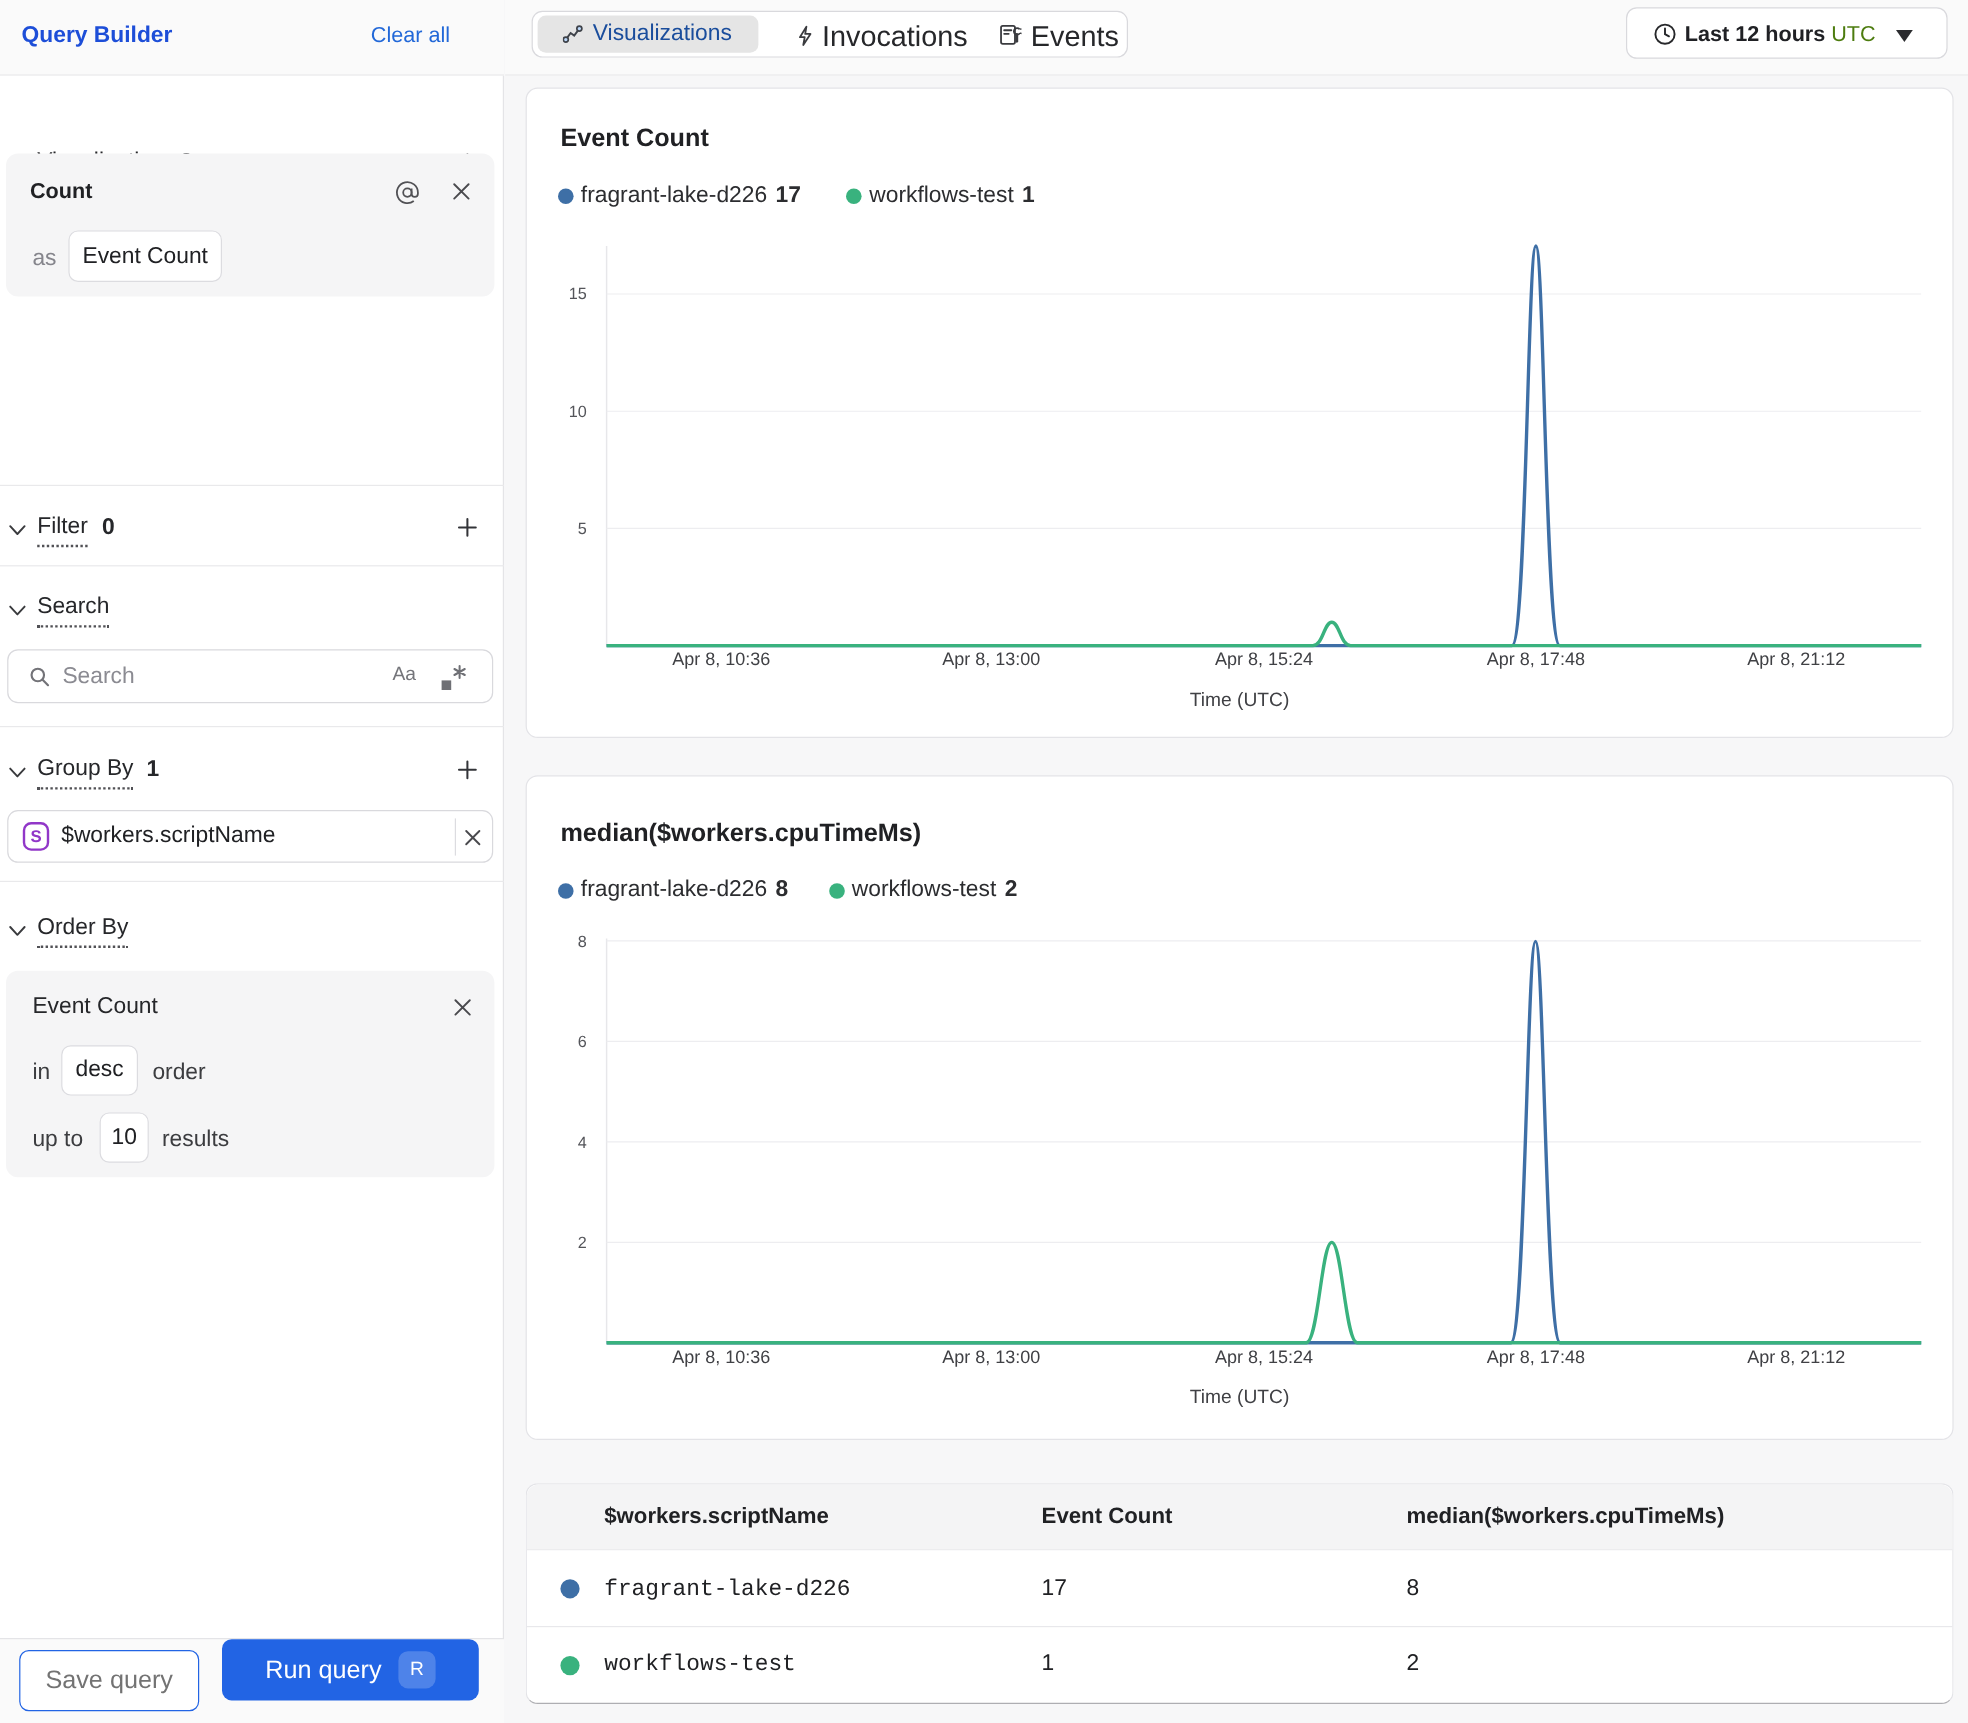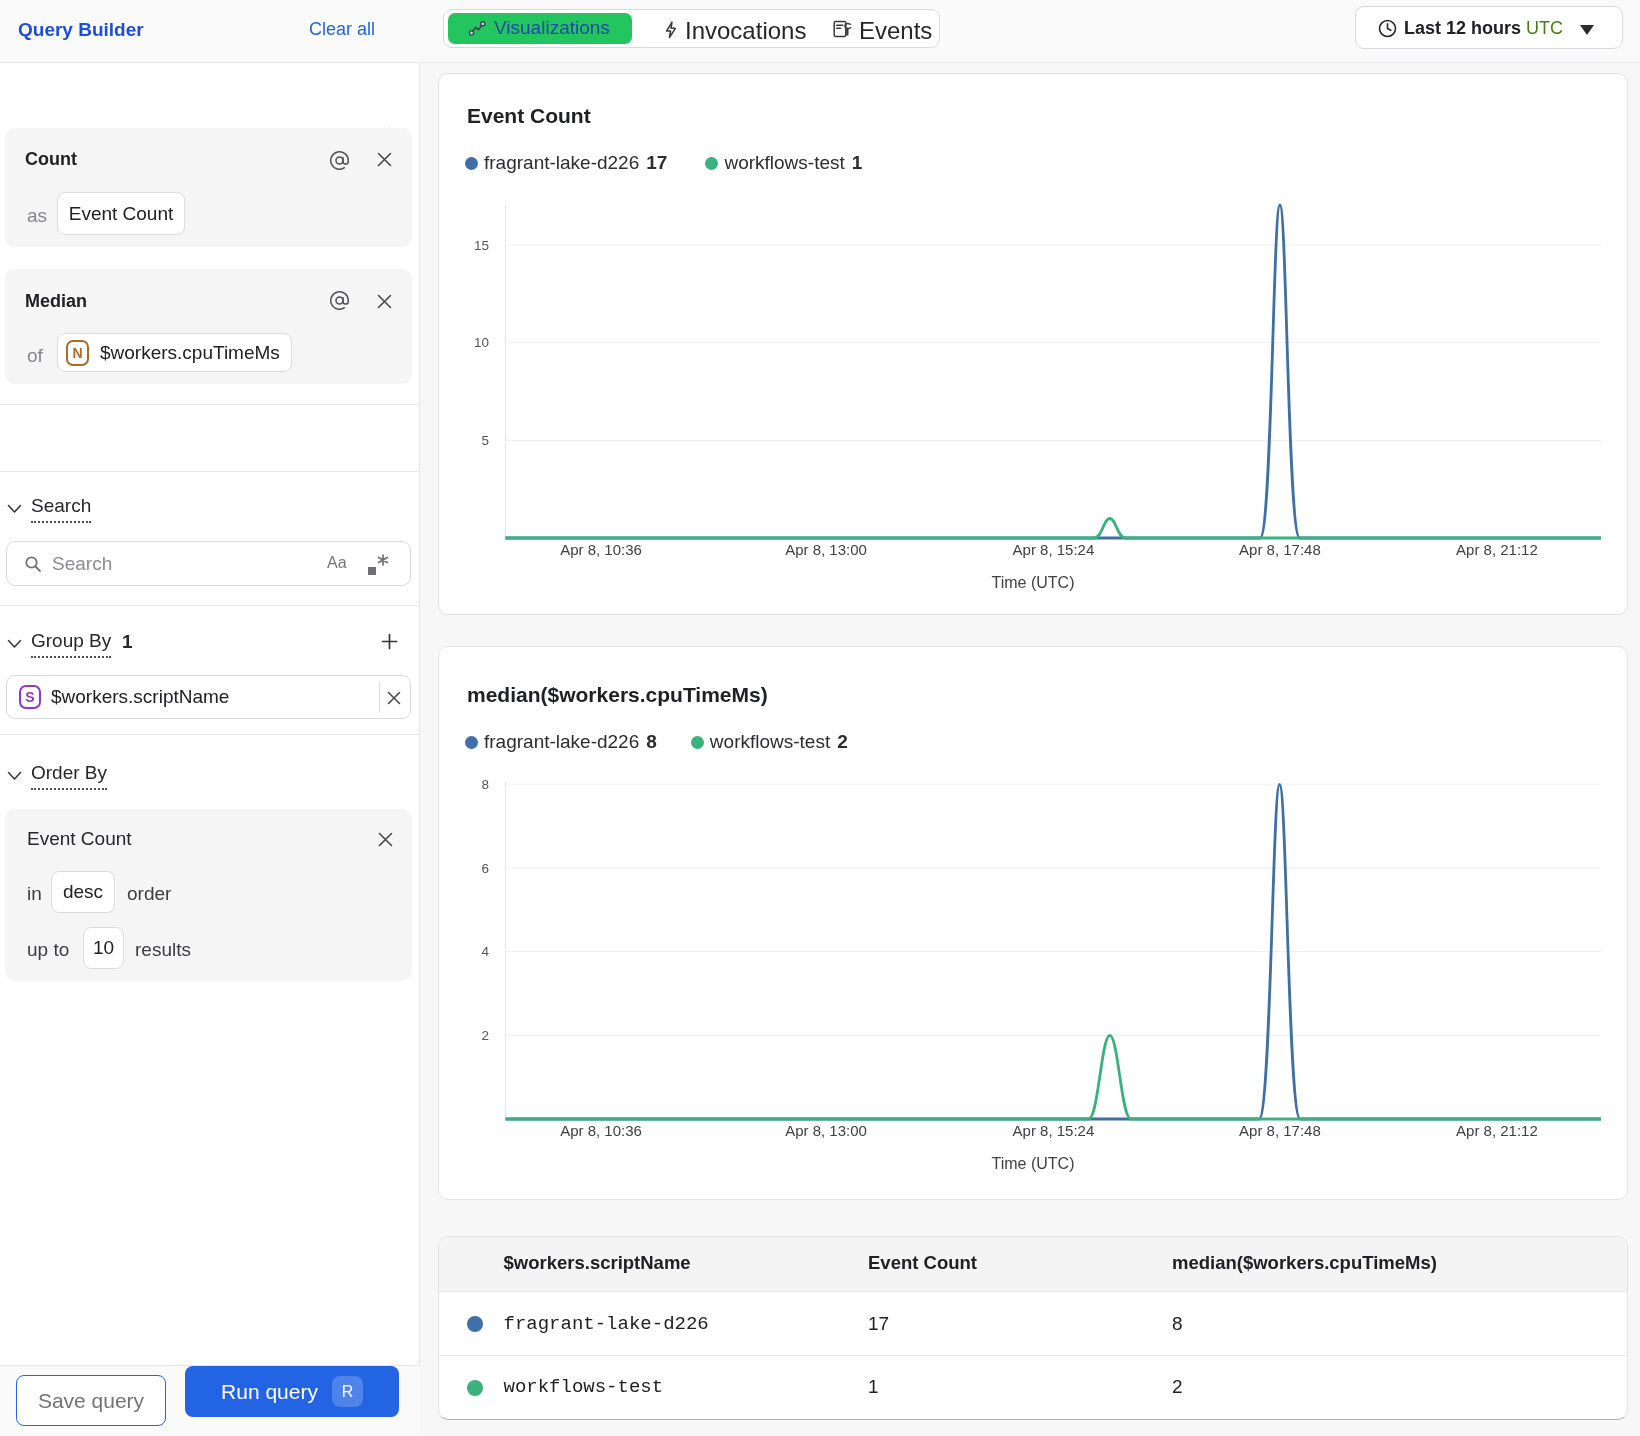--- a/index.html
+++ b/index.html
@@ -19,21 +19,21 @@
   .gcard { position:absolute; left:5px; width:407px; background:#f5f5f6; border-radius:10px; }
   .xbtn { position:absolute; }
   .glabel { position:absolute; font-size:19px; color:#85858c; }
   .wbox { position:absolute; background:#fff; border:1px solid #dcdce0; border-radius:8px; display:flex; align-items:center; justify-content:center; font-size:19px; color:#202124; }
   .sb-foot { position:absolute; left:0; top:1365px; width:420px; height:71px; background:#fafafa; border-top:1px solid #e4e4e7; }
   .btn-save { position:absolute; left:16px; top:9px; width:150px; height:51px; border:1.5px solid #2264e4; border-radius:8px; background:#fff; color:#737373; font-size:21px; font-weight:400; display:flex; align-items:center; justify-content:center; }
   .btn-run { position:absolute; left:185px; top:0; width:214px; height:51px; border-radius:8px; background:#2264e4; color:#fff; font-size:21px; font-weight:400; display:flex; align-items:center; justify-content:center; gap:14px; }
   .rbadge { display:inline-flex; align-items:center; justify-content:center; width:31px; height:31px; border-radius:8px; background:rgba(255,255,255,0.2); font-size:16px; font-weight:400; }
   .main-top { position:absolute; left:421px; top:0; width:1219px; height:63px; background:#fafafa; border-bottom:1px solid #e9e9eb; }
   .tabsbox { position:absolute; left:443px; top:9px; width:497px; height:39px; background:#fff; border:1px solid #d9d9dd; border-radius:9px; }
-  .tabsel { position:absolute; left:4px; top:3px; width:184px; height:31px; background:#22c55e; border-radius:7px; }
+  .tabsel { position:absolute; left:4px; top:3px; width:184px; height:31px; background:#e5e5e5; border-radius:7px; }
   .tabtxt-sel { position:absolute; left:46px; top:4px; font-size:19px; font-weight:500; color:#1a4d9c; }
   .tabtxt { position:absolute; top:7px; font-size:24px; color:#26272a; }
   .timebox { position:absolute; left:1355px; top:6px; width:268px; height:43px; background:#fff; border:1px solid #d9d9dd; border-radius:9px; }
   .card { position:absolute; left:438px; width:1190px; background:#fff; border:1px solid #e3e3e7; border-radius:10px; }
   .card-title { position:absolute; left:28px; font-size:21px; font-weight:700; color:#202124; }
   .legend { position:absolute; left:26px; display:flex; align-items:center; font-size:19px; color:#2c2d30; }
   .ldot { width:13px; height:13px; border-radius:50%; margin-right:6px; }
   .lval { font-weight:700; margin-left:7px; }
   .blue { background:#3e6fa6; }
   .green { background:#39b27e; }
@@ -70,38 +70,33 @@
         <circle cx="12" cy="12" r="4"></circle>
         <path d="M16 8v5a3 3 0 0 0 6 0v-1a10 10 0 1 0-3.92 7.94"></path>
       </svg>
     <svg class="xbtn" style="left:372px; top:24px;" width="15" height="15" viewBox="0 0 15 15">
         <path d="M1.5 1.5 L13.5 13.5 M13.5 1.5 L1.5 13.5" stroke="#4a4a4e" stroke-width="1.6" stroke-linecap="round"></path>
       </svg>
     <div class="glabel" style="left:22px; top:77px;">as</div>
     <div class="wbox" style="left:52px; top:64px; width:128px; height:43px;">Event Count</div>
   </div>
 
-  <div class="gcard" style="top:269px; height:115px;">
-    <div class="abs" style="left:20px; top:22px; font-size:18px; font-weight:600; color:#202124;">Median</div>
-    <svg class="abs" style="left:324px; top:21px;" width="21" height="21" viewBox="0 0 24 24" fill="none" stroke="#515155" stroke-width="1.7">
-        <circle cx="12" cy="12" r="4"></circle>
-        <path d="M16 8v5a3 3 0 0 0 6 0v-1a10 10 0 1 0-3.92 7.94"></path>
-      </svg>
-    <svg class="xbtn" style="left:372px; top:25px;" width="15" height="15" viewBox="0 0 15 15">
-        <path d="M1.5 1.5 L13.5 13.5 M13.5 1.5 L1.5 13.5" stroke="#4a4a4e" stroke-width="1.6" stroke-linecap="round"></path>
-      </svg>
-    <div class="glabel" style="left:22px; top:76px;">of</div>
-    <div class="wbox" style="left:52px; top:64px; width:235px; height:39px; justify-content:flex-start; padding-left:8px;">
-      <span style="display:inline-flex; align-items:center; justify-content:center; width:23px; height:26px; border:2px solid #b06a28; border-radius:7px; color:#b06a28; font-size:14px; font-weight:700;">N</span>
-      <span style="margin-left:11px;">$workers.cpuTimeMs</span>
-    </div>
-  </div>
 
   <div class="divider" style="top:404px;"></div>
 
+  <div class="sec-row" style="top:428px;">
+    <svg class="chev" style="top:9px;" width="15" height="10" viewBox="0 0 15 10">
+        <path d="M1.5 1.5 L7.5 8 L13.5 1.5" fill="none" stroke="#3a3b3e" stroke-width="1.6" stroke-linecap="round" stroke-linejoin="round"></path>
+      </svg>
+    <span class="sec-title" style="top:0;">Filter</span>
+    <span class="sec-num" style="left:85px; top:1px;">0</span>
+    <svg class="plus" style="top:3px;" width="17" height="17" viewBox="0 0 17 17">
+        <path d="M8.5 1.5 V15.5 M1.5 8.5 H15.5" stroke="#333438" stroke-width="1.7" stroke-linecap="round"></path>
+      </svg>
+  </div>
 
   <div class="divider" style="top:471px;"></div>
 
   <div class="sec-row" style="top:495px;">
     <svg class="chev" style="top:9px;" width="15" height="10" viewBox="0 0 15 10">
         <path d="M1.5 1.5 L7.5 8 L13.5 1.5" fill="none" stroke="#3a3b3e" stroke-width="1.6" stroke-linecap="round" stroke-linejoin="round"></path>
       </svg>
     <span class="sec-title" style="top:0;">Search</span>
   </div>
   <div class="abs" style="left:6px; top:541px; width:405px; height:45px; background:#fff; border:1px solid #d9d9dd; border-radius:9px;">

